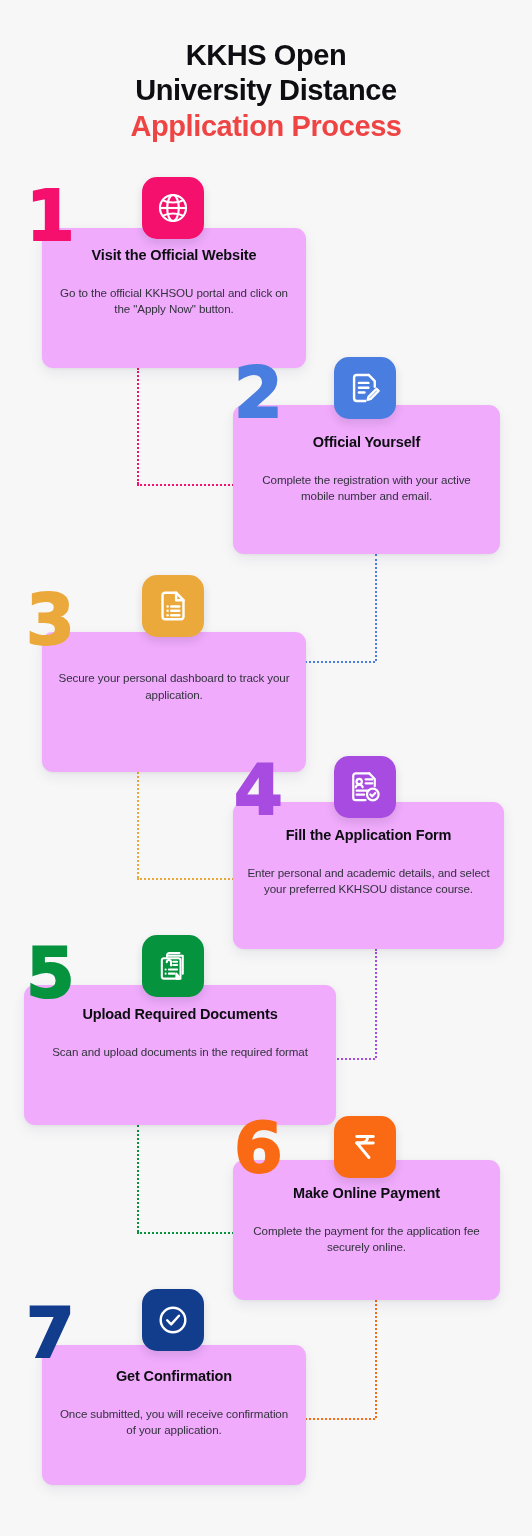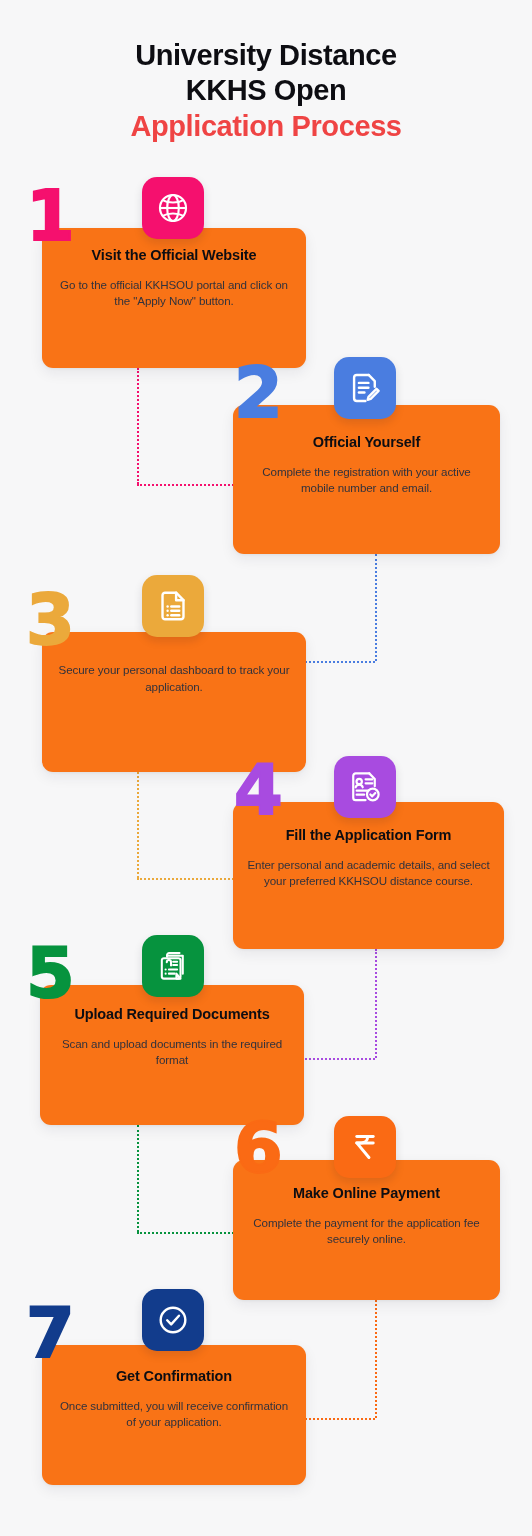--- a/index.html
+++ b/index.html
@@ -17,35 +17,35 @@
     position:absolute; left:0; top:38px; width:532px;
     text-align:center; line-height:1.22;
     font-weight:bold; font-size:29px; letter-spacing:-0.4px;
   }
   .title-line{ display:block; color:#0d0d12; }
   .title-line.accent{ color:#ef4444; }
 
   
   .card{
     position:absolute;
-    background:#f97316;
+    background:#f0abfc;
     border-radius:11px;
     box-shadow:0 5px 14px rgba(25,30,55,.075), 0 1px 3px rgba(25,30,55,.05);
   }
   .card-inner{
     position:absolute; left:0; right:0; top:0;
     padding:0 14px;
     text-align:center;
   }
   .card-title{
     font-size:14.5px; font-weight:bold; color:#0d0d12;
     line-height:1.28; letter-spacing:-0.15px;
   }
   .card-desc{
-    margin-top:12px;
+    margin-top:20px;
     font-size:11.6px; color:#32323c; line-height:1.46;
     letter-spacing:-0.1px;
   }
 
   
   .icon-tile{
     position:absolute;
     width:62px; height:62px;
     border-radius:15px;
     display:flex; align-items:center; justify-content:center;
@@ -69,22 +69,22 @@
   .conn-v, .conn-h{ position:absolute; }
   .conn-v{ width:0; border-left:2.5px dotted; }
   .conn-h{ height:0; border-top:2.5px dotted; }
 </style>
 </head>
 <body>
 
 <div id="stage">
 
   <div class="title-block">
+    <span class="title-line">KKHS Open</span>
     <span class="title-line">University Distance</span>
-    <span class="title-line">KKHS Open</span>
     <span class="title-line accent">Application Process</span>
   </div>
 
   <div id="connector-layer">
       <div class="conn-v" style="left: 137px; top: 368px; height: 116px; border-left-color: rgb(245, 16, 110);"></div>
       <div class="conn-h" style="left: 137px; top: 484px; width: 113px; border-top-color: rgb(245, 16, 110);"></div>
       <div class="conn-v" style="left: 375px; top: 554px; height: 107px; border-left-color: rgb(74, 125, 224);"></div>
       <div class="conn-h" style="left: 296px; top: 661px; width: 79px; border-top-color: rgb(74, 125, 224);"></div>
       <div class="conn-v" style="left: 137px; top: 772px; height: 106px; border-left-color: rgb(235, 169, 59);"></div>
       <div class="conn-h" style="left: 137px; top: 878px; width: 113px; border-top-color: rgb(235, 169, 59);"></div>
@@ -170,21 +170,21 @@
       <path d="M5.4 12.2c.3-1.2 1.3-1.9 2.5-1.9s2.2.7 2.5 1.9"></path>
       <line x1="12.4" y1="6.6" x2="17.2" y2="6.6"></line>
       <line x1="12.4" y1="9.4" x2="17.2" y2="9.4"></line>
       <line x1="6.1" y1="14.6" x2="14.2" y2="14.6"></line>
       <line x1="6.1" y1="17.4" x2="11.4" y2="17.4"></line>
       <circle cx="17.5" cy="17.3" r="4.1"></circle>
       <path d="M15.8 17.3l1.3 1.3 2.2-2.4"></path>
     </svg>
         </span>
       </div>
-      <div class="card" style="left: 40px; top: 985px; width: 264px; height: 140px;">
+      <div class="card" style="left: 24px; top: 985px; width: 312px; height: 140px;">
         <div class="card-inner" style="top: 20px;">
           <div class="card-title">Upload Required Documents</div>
           <div class="card-desc">Scan and upload documents in the required format</div>
         </div>
       </div>
       <div class="numeral" style="left: 26px; top: 938px; color: rgb(6, 147, 62); -webkit-text-stroke: 2px rgb(6, 147, 62);">5</div>
       <div class="icon-tile" style="left: 142px; top: 935px; background: rgb(6, 147, 62);">
         <span style="display: flex;">
           <svg viewBox="0 0 24 24" fill="none" stroke="#fff" stroke-width="1.45" stroke-linecap="round" stroke-linejoin="round">
       <path d="M16.6 2.9H9.3a1.5 1.5 0 0 0-1.5 1.5v1.1"></path>

